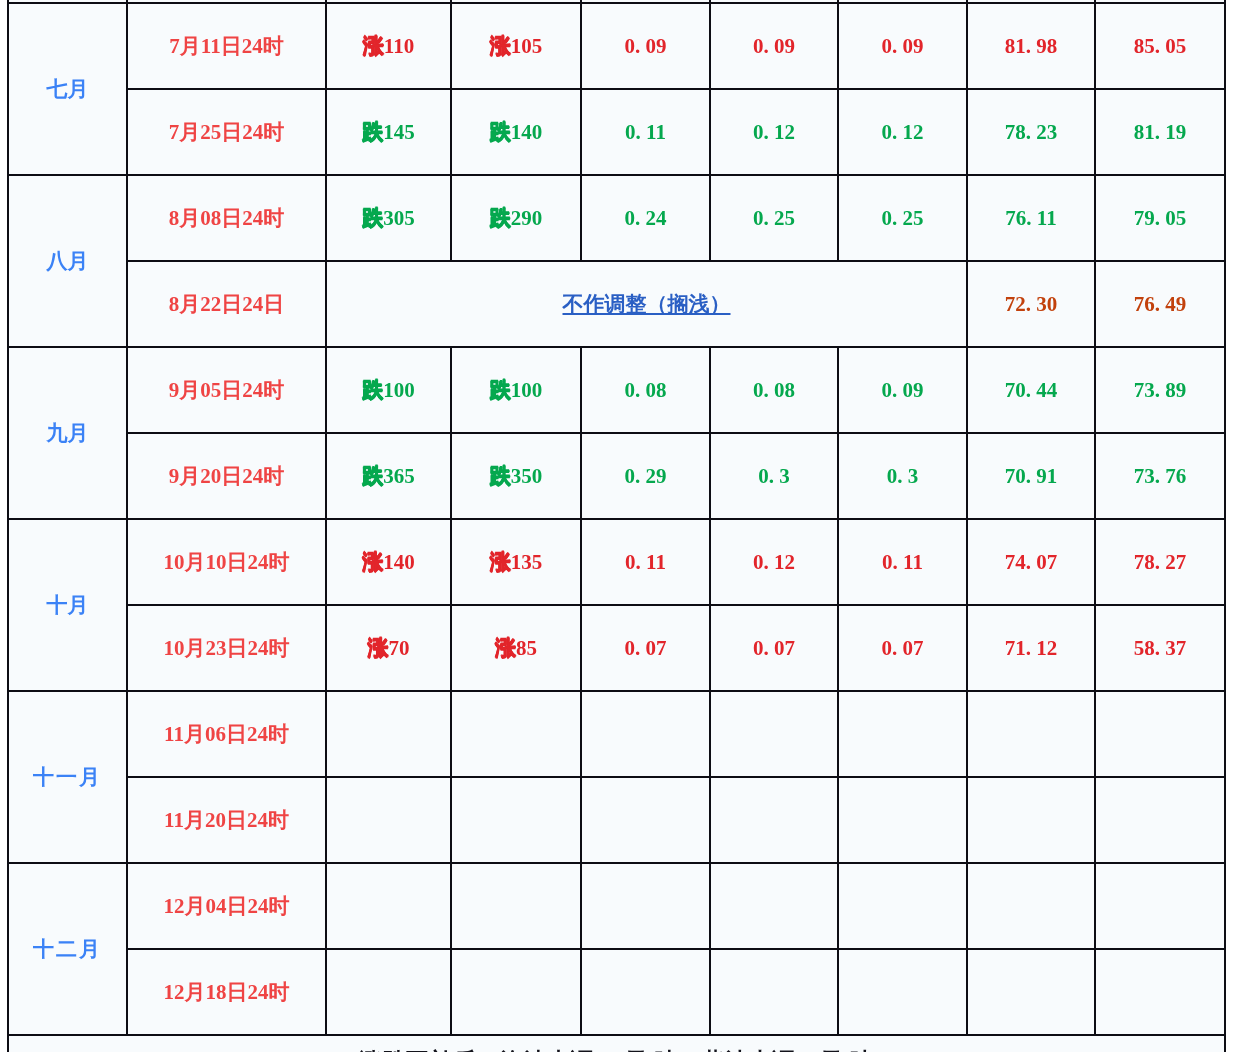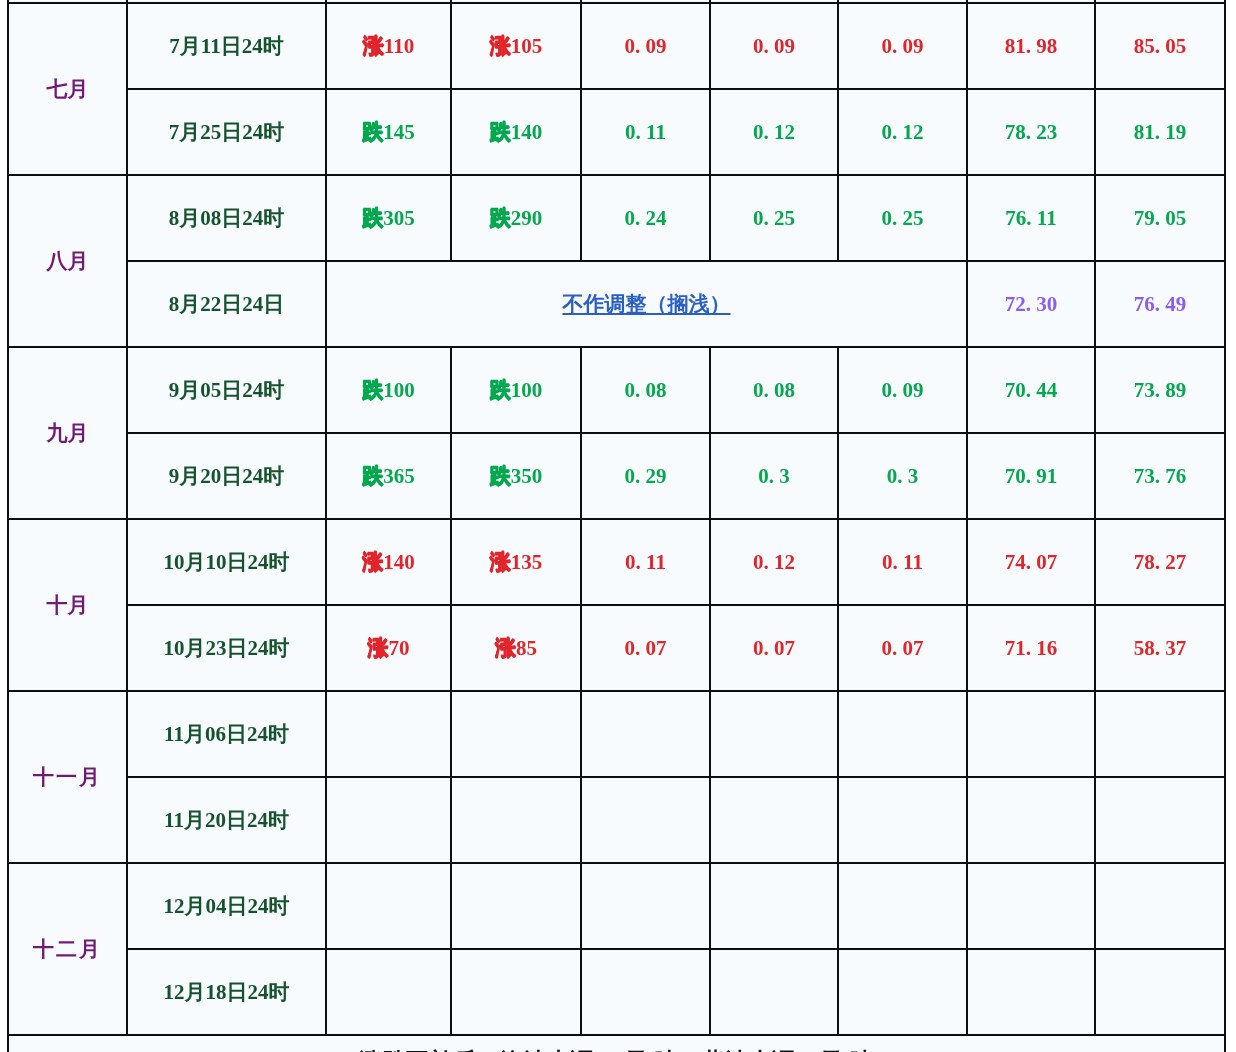--- a/index.html
+++ b/index.html
@@ -43,34 +43,34 @@
   col.c3{width:130px}
   col.c4{width:129px}
   col.c5{width:128px}
   col.c6{width:129px}
   col.c7{width:128px}
   col.c8{width:130px}
 
   td.month{
     font-size:25px;
     font-weight:bold;
-    color:#701a75;
+    color:#3b82f6;
     letter-spacing:1px;
   }
   td.month.wide{letter-spacing:2px;}
   td.date{
     font-size:22px;
     font-weight:bold;
-    color:#14532d;
+    color:#ef4444;
     letter-spacing:0.5px;
   }
   td.num{font-size:22px;font-weight:bold;}
   .up{color:#e2252b;margin-top:12px;}
   .down{color:#05a84e;margin-top:31px;}
-  .flat{color:#8b5cf6;}
+  .flat{color:#c2410c;}
 
   
   .mark{
     font-family:"DejaVu Sans","Liberation Sans",sans-serif;
     font-weight:bold;
     font-size:21px;
     letter-spacing:-1px;
     margin-right:1px;
     text-shadow:0.6px 0 0 currentColor, -0.6px 0 0 currentColor,
                 0 0.6px 0 currentColor, 0 -0.6px 0 currentColor;
@@ -190,21 +190,21 @@
           <td class="num up">74. 07</td>
           <td class="num up">78. 27</td>
         </tr>
         <tr>
           <td class="date">10月23日24时</td>
           <td class="num up"><span class="mark">涨</span><span>70</span></td>
           <td class="num up"><span class="mark">涨</span><span>85</span></td>
           <td class="num up">0. 07</td>
           <td class="num up">0. 07</td>
           <td class="num up">0. 07</td>
-          <td class="num up">71. 16</td>
+          <td class="num up">71. 12</td>
           <td class="num up">58. 37</td>
         </tr>
         <tr>
           <td class="month wide" rowspan="2">十一月</td>
           <td class="date">11月06日24时</td>
           <td class="empty"></td>
           <td class="empty"></td>
           <td class="empty"></td>
           <td class="empty"></td>
           <td class="empty"></td>

